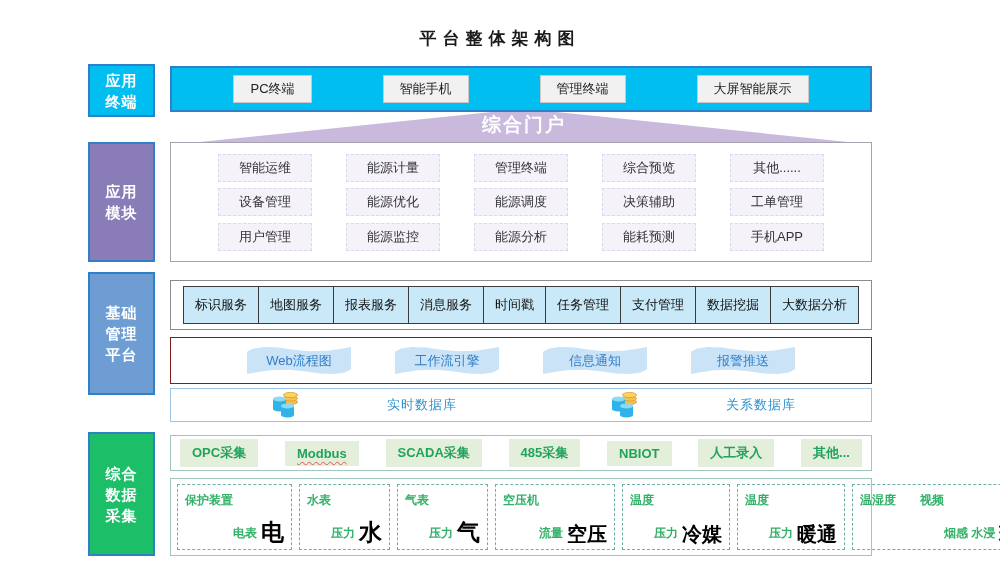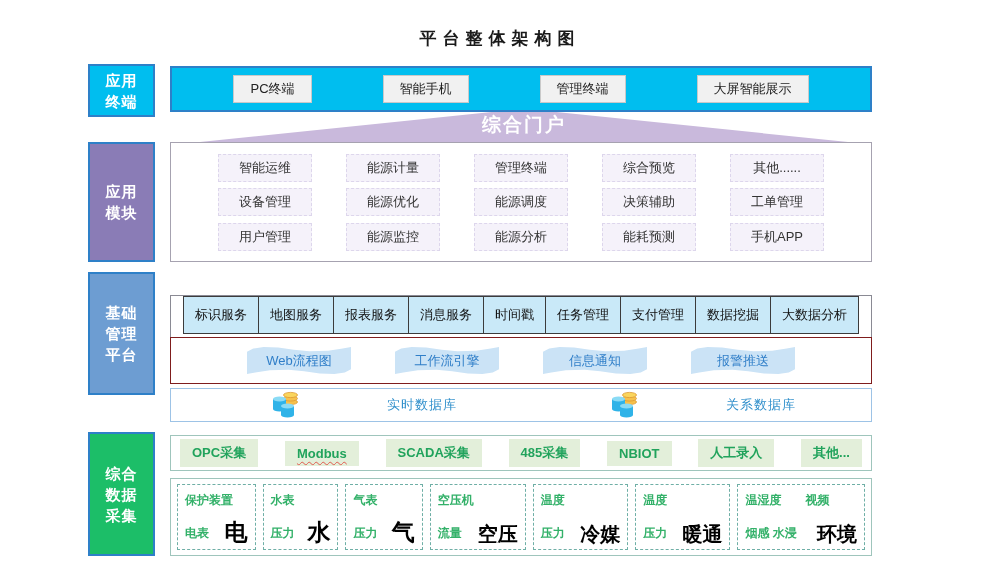--- a/index.html
+++ b/index.html
@@ -50,21 +50,21 @@
     justify-items:center; padding:4px 30px;
   }
   .m-btn {
     width:92px; text-align:center; background:#F5F2FA; border:1px dashed #DDD6EC;
     color:#333; font-size:13px; padding:4px 0; white-space:nowrap;
   }
 
   
   .services-box {
     top:280px; height:50px; border:1px solid #8A8A94; background:#fff;
-    display:flex; align-items:flex-start; justify-content:center;margin-top:15px;
+    display:flex; align-items:center; justify-content:center;
   }
   .services-table { display:flex; }
   .s-cell {
     background:#C9E9F8; border:1px solid #3b3b3b; margin-left:-1px;
     padding:9px 11px; font-size:13px; color:#111; white-space:nowrap;
   }
   .s-cell:first-child { margin-left:0; }
 
   
   .middleware-box {
@@ -101,21 +101,21 @@
     text-decoration-color:#E05A4E; text-decoration-thickness:1px; text-underline-offset:3px;
   }
 
   
   .devices-box {
     top:478px; height:78px; border:1px solid #9FC5BC; background:#fff;
     display:flex; align-items:stretch; gap:7px; padding:5px 6px; box-sizing:border-box;
   }
   .d-cell {
     border:1px dashed #6FAFA6; box-sizing:border-box;
-    display:flex; flex-direction:column; justify-content:space-between;
+    display:flex; justify-content:space-between;
     padding:7px 7px 5px;
   }
   .d-cell:nth-child(1){ flex:94  0 auto; }
   .d-cell:nth-child(2){ flex:72  0 auto; }
   .d-cell:nth-child(3){ flex:83  0 auto; }
   .d-cell:nth-child(4){ flex:97  0 auto; }
   .d-cell:nth-child(5){ flex:95  0 auto; }
   .d-cell:nth-child(6){ flex:90  0 auto; }
   .d-cell:nth-child(7){ flex:132 0 auto; }
   .dev-top   { color:#33B169; font-weight:bold; font-size:12px; white-space:pre; }

